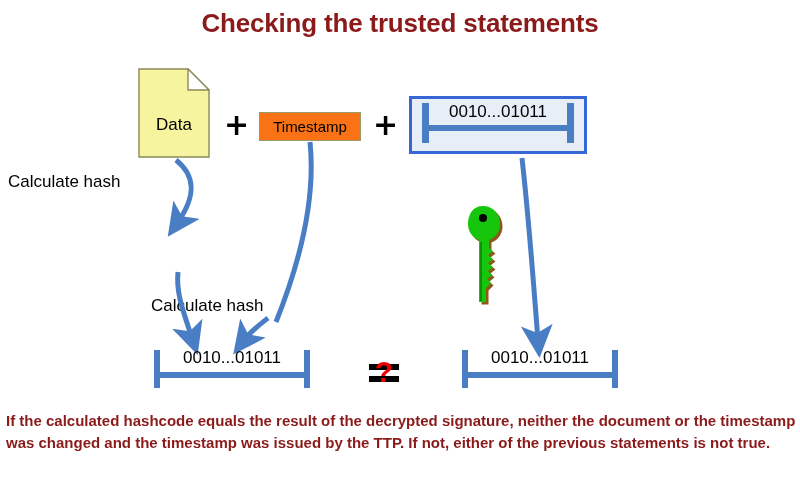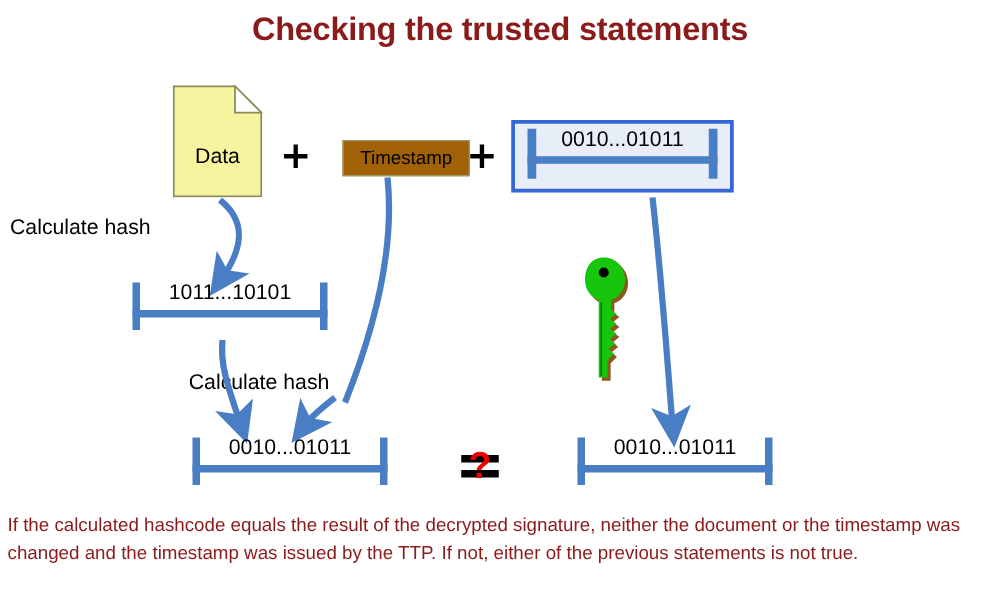--- a/index.html
+++ b/index.html
@@ -62,23 +62,23 @@
     font-weight: bold;
     color: #000;
     line-height: 1;
     font-family: "DejaVu Sans", sans-serif;
   }
   #plus-1 { left: 224px; top: 110px; }
   #plus-2 { left: 373px; top: 110px; }
 
   
   #ts-box {
-    left: 274px; top: 112px;
+    left: 259px; top: 112px;
     width: 102px; height: 29px;
-    background: #a16207;
+    background: #f97316;
     border: 1px solid #9a9a6a;
     box-sizing: border-box;
     display: flex;
     align-items: center;
     justify-content: center;
     font-size: 15px;
     color: #000;
   }
 
   
@@ -156,20 +156,21 @@
     width: 36px; height: 42px;
   }
 
   
   #caption {
     left: 6px; top: 410px;
     width: 790px;
     font-size: 15px;
     line-height: 22px;
     color: #8b1a1a;
+    font-weight: bold;
   }
 
   
   #arrows {
     position: absolute;
     left: 0; top: 0;
     width: 800px; height: 479px;
     pointer-events: none;
   }
 </style>
@@ -197,28 +198,20 @@
 
   <div class="abs" id="sig-box">
     <svg id="sig-inner" viewBox="0 0 172 52" width="172" height="52">
       <rect x="10" y="4" width="7" height="40" fill="#4a7ec4"></rect>
       <rect x="155" y="4" width="7" height="40" fill="#4a7ec4"></rect>
       <rect x="10" y="26" width="152" height="6" fill="#4a7ec4"></rect>
     </svg>
     <div id="sig-text">0010...01011</div>
   </div>
 
-  <div class="abs hash" id="hash-1">
-    <svg viewBox="0 0 160 46" width="160" height="46">
-      <rect x="2" y="2" width="6" height="38" fill="#4a7ec4"></rect>
-      <rect x="152" y="2" width="6" height="38" fill="#4a7ec4"></rect>
-      <rect x="2" y="24" width="156" height="6" fill="#4a7ec4"></rect>
-    </svg>
-    <div class="htext">1011...10101</div>
-  </div>
 
   <div class="abs hash" id="hash-2">
     <svg viewBox="0 0 160 46" width="160" height="46">
       <rect x="2" y="2" width="6" height="38" fill="#4a7ec4"></rect>
       <rect x="152" y="2" width="6" height="38" fill="#4a7ec4"></rect>
       <rect x="2" y="24" width="156" height="6" fill="#4a7ec4"></rect>
     </svg>
     <div class="htext">0010...01011</div>
   </div>
 

